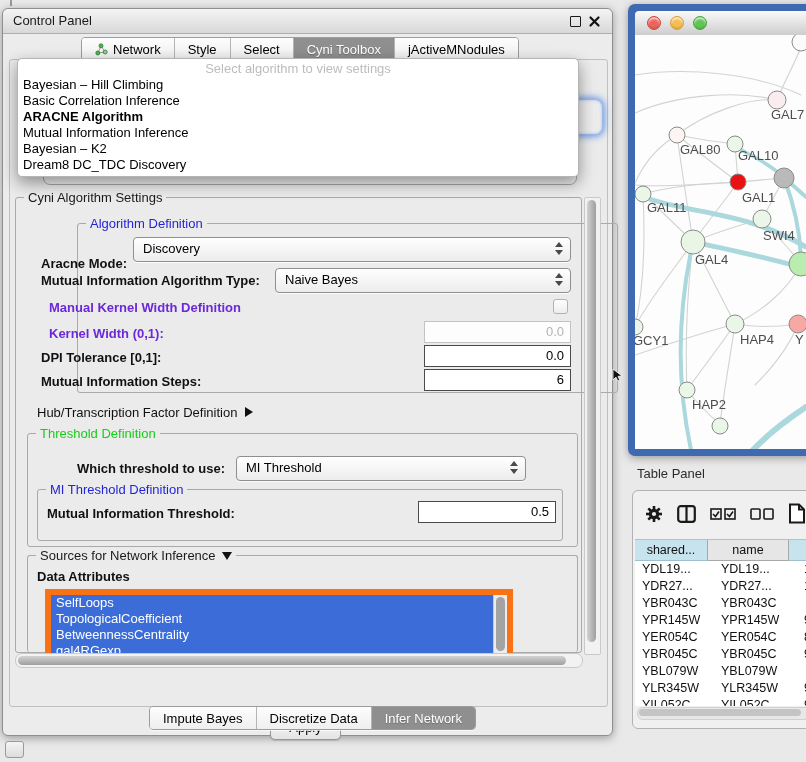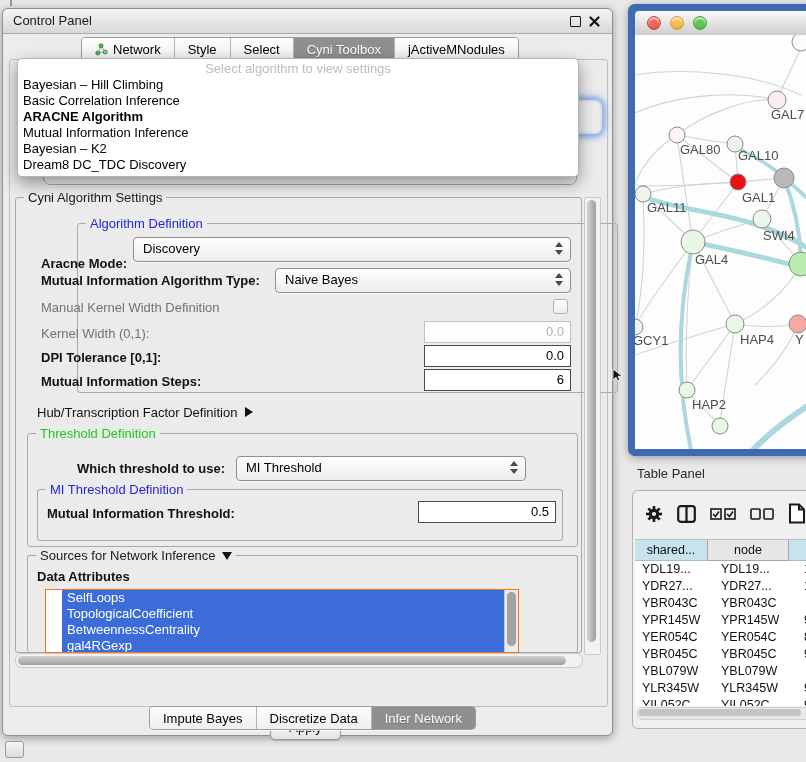--- a/index.html
+++ b/index.html
@@ -42,21 +42,21 @@
   .dd-item.bold{font-weight:bold;}
 
   
   .gbox{position:absolute;border:1px solid #a9a9a9;border-radius:3px;}
   .gtitle{position:absolute;top:-8px;left:8px;background:#ebebeb;padding:0 4px;font-size:13px;color:#1a1a1a;white-space:nowrap;}
   .gtitle.blue{color:#2324d8;}
   .gtitle.green{color:#17cd17;}
 
   .lbl{position:absolute;font-size:13px;color:#111;white-space:nowrap;}
   .lbl.b{font-weight:bold;}
-  .lbl.gray{color:#737373;font-weight:normal;}
+  .lbl.gray{color:#6d28d9;font-weight:bold;margin-left:8px;}
 
   .combo{position:absolute;height:23px;border:1px solid #8f8f8f;border-radius:4px;
     background:linear-gradient(#ffffff,#ececec);box-shadow:0 1px 0 rgba(255,255,255,.8);}
   .combo-text{position:absolute;left:9px;top:3px;font-size:13px;color:#000;}
   .spinner{position:absolute;right:7px;top:4px;display:flex;flex-direction:column;gap:3px;align-items:center;}
   .sp-up{width:0;height:0;border-left:4px solid transparent;border-right:4px solid transparent;border-bottom:5px solid #4a4a4a;}
   .sp-dn{width:0;height:0;border-left:4px solid transparent;border-right:4px solid transparent;border-top:5px solid #4a4a4a;}
 
   .field{position:absolute;height:20px;background:#fff;border:1px solid #4a4a4a;font-size:13px;color:#000;
     text-align:right;padding-right:6px;line-height:20px;}
@@ -65,21 +65,21 @@
   .checkbox{position:absolute;width:13px;height:13px;border:1px solid #b3b3b3;border-radius:3px;
     background:linear-gradient(#fefefe,#ededed);}
 
   .tri-right{display:inline-block;width:0;height:0;border-left:8px solid #111;
     border-top:5px solid transparent;border-bottom:5px solid transparent;margin-left:8px;}
   .tri-down{display:inline-block;width:0;height:0;border-top:8px solid #111;
     border-left:5px solid transparent;border-right:5px solid transparent;margin-left:6px;}
 
   
   .attr-list{position:absolute;left:42px;top:580px;width:456px;height:62px;background:#fff;
-    border:1px solid #f97316;overflow:hidden;padding-left:16px;}
+    border:6px solid #f97316;overflow:hidden;}
   .attr-item{height:16px;line-height:16px;padding-left:5px;font-size:13px;color:#fff;background:#3b6cd7;white-space:nowrap;}
   .attr-scroll{position:absolute;right:0;top:0;bottom:0;width:13px;background:#ececec;border-left:1px solid #c6c6c6;}
   .attr-thumb{position:absolute;right:2px;top:2px;width:9px;height:54px;background:#a3a3a3;border-radius:4.5px;}
 
   
   .vscroll{position:absolute;left:581px;top:188px;width:15px;height:456px;background:#f2f2f2;
     border:1px solid #c9c9c9;border-radius:2px;}
   .vthumb{position:absolute;left:2px;top:2px;width:9px;height:442px;border-radius:5px;
     background:linear-gradient(90deg,#d2d2d2,#9f9f9f);}
   .hscroll{position:absolute;left:12px;top:644px;width:566px;height:13px;background:#f2f2f2;
@@ -387,21 +387,21 @@
     <span class="tp-tool" style="margin-right:0;">
       <svg width="18" height="21" viewBox="0 0 18 21">
           <path d="M2,1.5 L11,1.5 L16,6.5 L16,19.5 L2,19.5 Z" fill="#fff" stroke="#1a1a1a" stroke-width="2"></path>
           <path d="M11,1.5 L11,6.5 L16,6.5" fill="none" stroke="#1a1a1a" stroke-width="2"></path>
         </svg>
     </span>
   </div>
   <div class="tbl">
     <div class="thead" id="tbl-head">
         <div class="th c0 hl">shared...</div>
-        <div class="th c1">node</div>
+        <div class="th c1">name</div>
         <div class="th c2 hl"></div>
       </div>
     <div id="tbl-body">
         <div class="tr">
           <div class="td c0">YDL19...</div>
           <div class="td c1">YDL19...</div>
           <div class="td c2">13</div>
         </div>
         <div class="tr">
           <div class="td c0">YDR27...</div>

